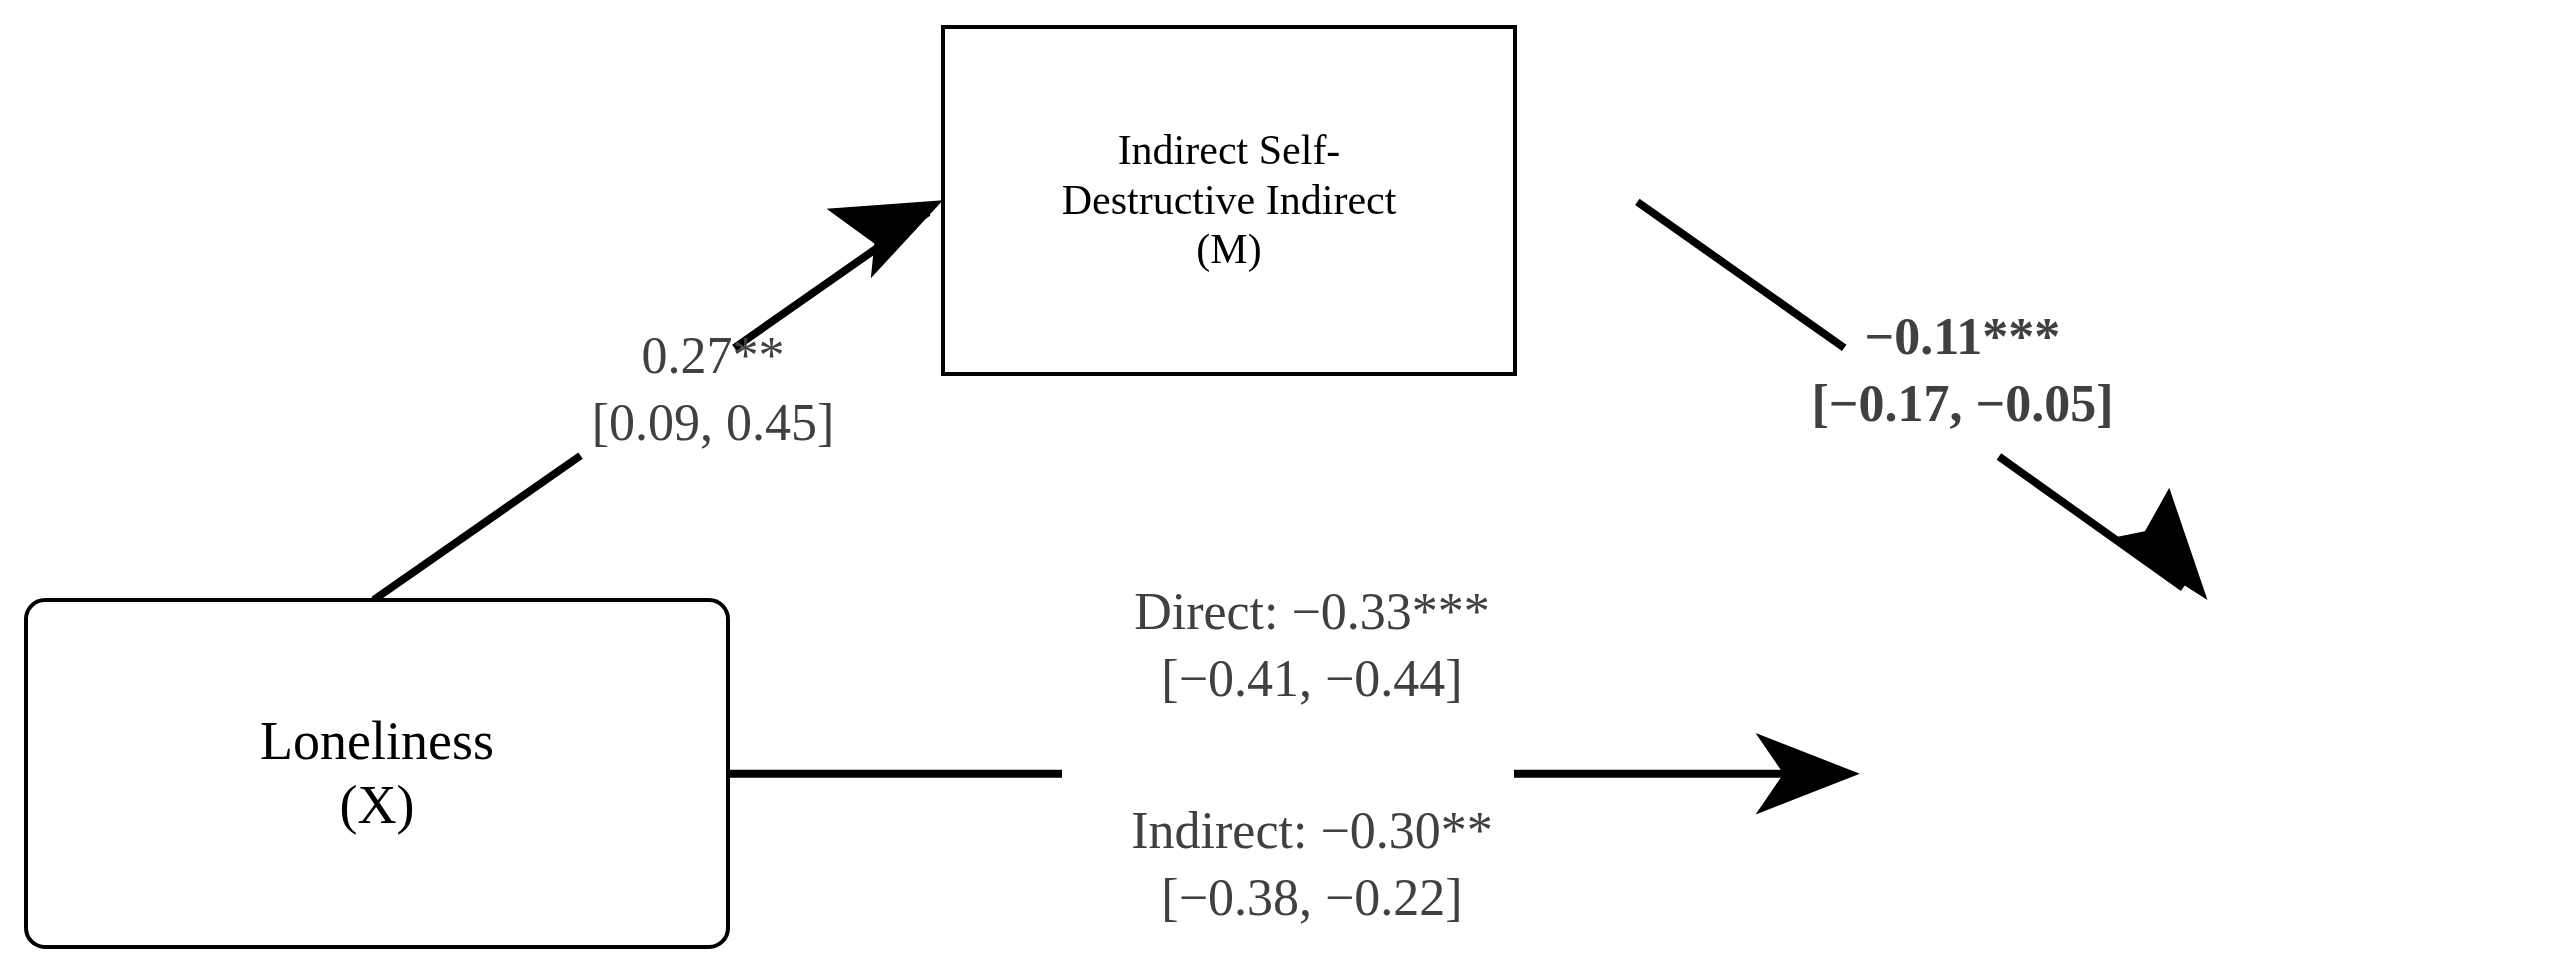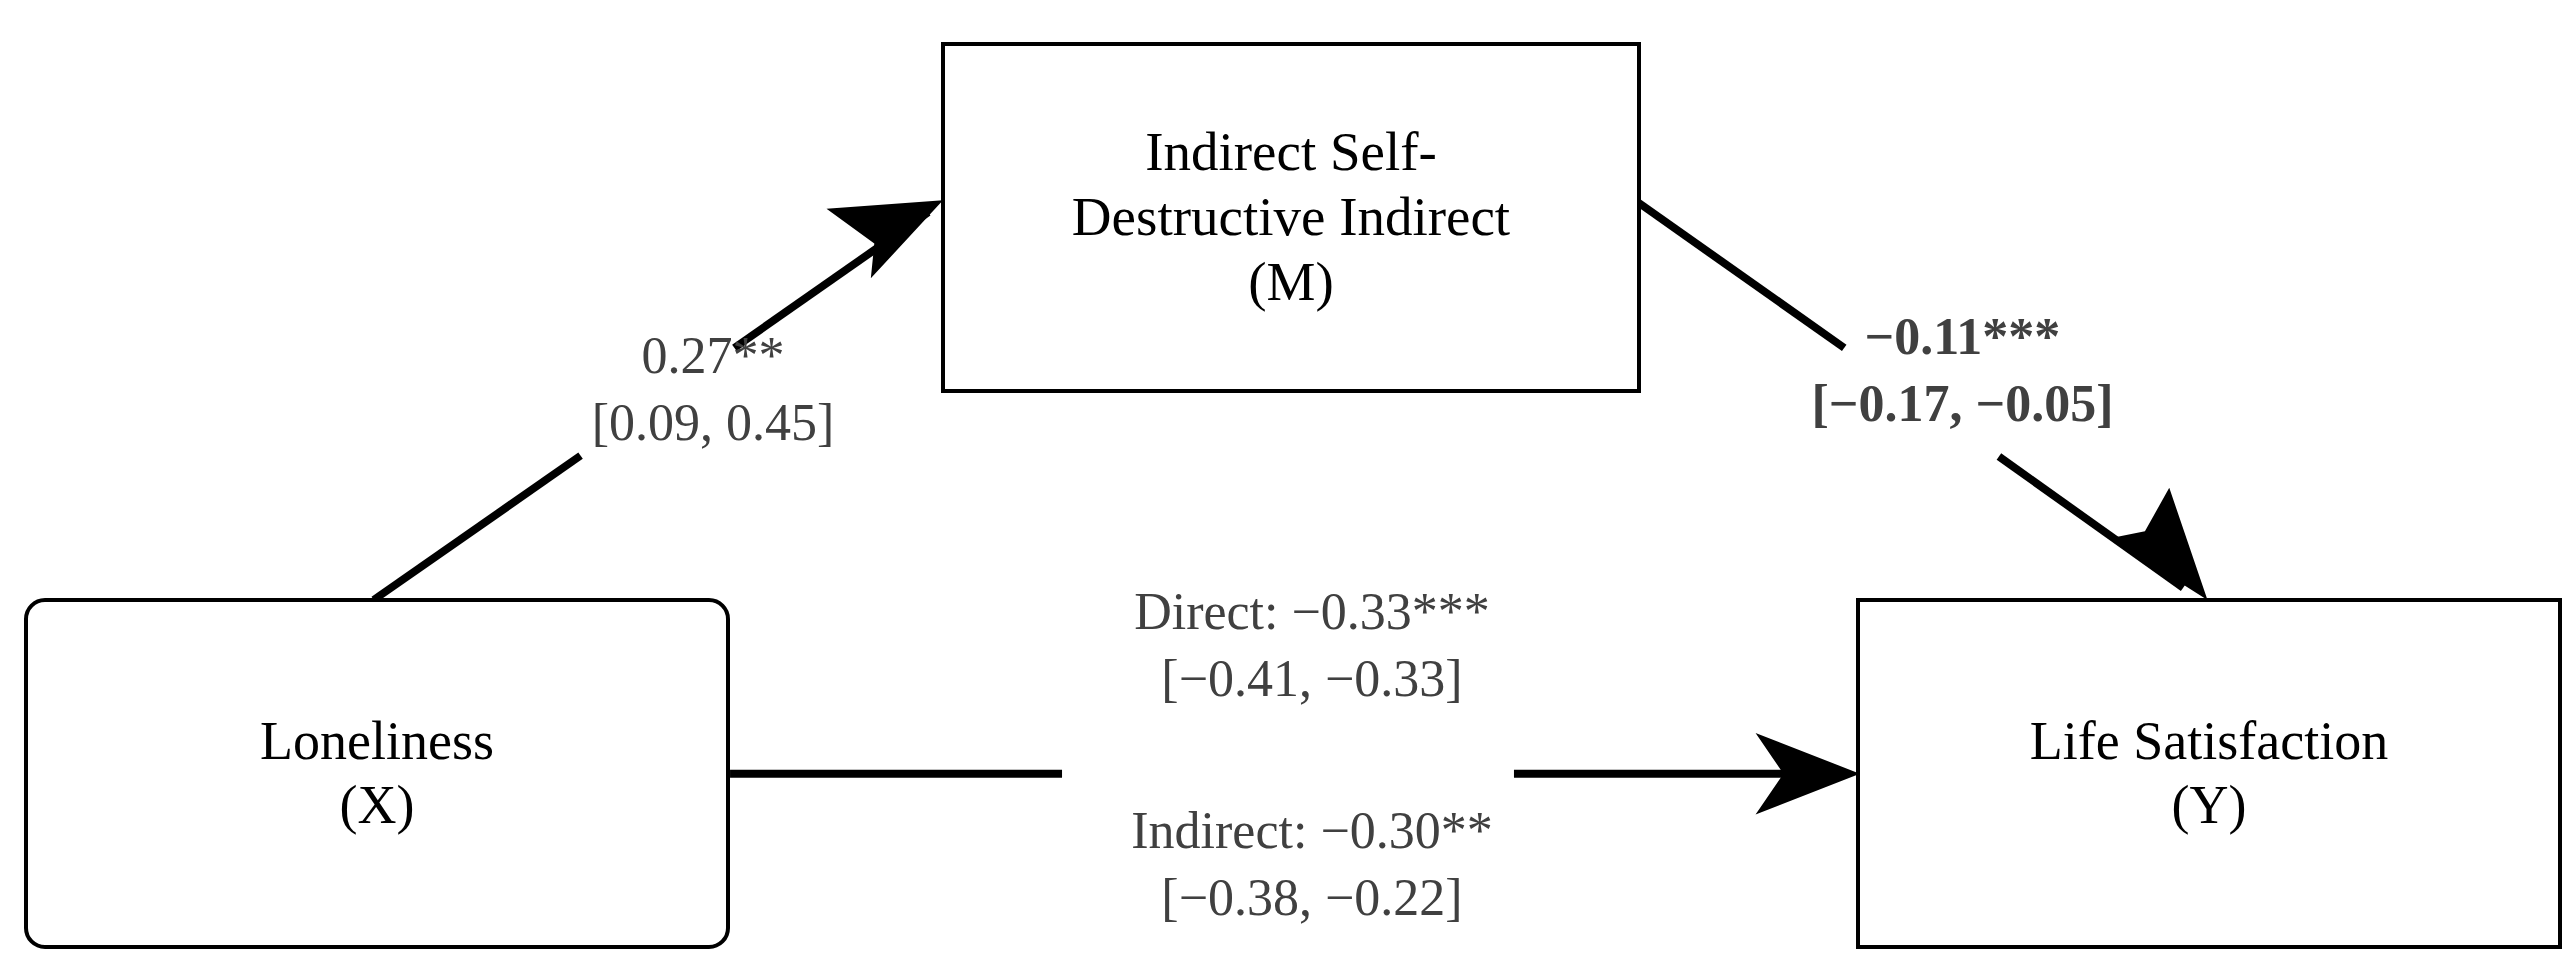--- a/index.html
+++ b/index.html
@@ -37,24 +37,23 @@
     color: #000000;
     line-height: 1.18;
   }
   .node-line {
     display: block;
     white-space: nowrap;
   }
   #node-mediator {
     left: 941px;
     top: 25px;
-    width: 700px;
+    width: 576px;
     height: 351px;
-    font-size: 55px;
-    margin-top: 17px;
+    font-size: 42px;
   }
   #node-predictor {
     left: 24px;
     top: 598px;
     width: 706px;
     height: 351px;
     font-size: 54px;
     border-radius: 21px;
   }
   #node-outcome {
@@ -127,38 +126,34 @@
     <span class="node-line">Indirect Self-</span>
     <span class="node-line">Destructive Indirect</span>
     <span class="node-line">(M)</span>
   </div>
 
   <div class="node-box" id="node-predictor">
     <span class="node-line">Loneliness</span>
     <span class="node-line">(X)</span>
   </div>
 
-  <div class="node-box" id="node-outcome">
-    <span class="node-line">Life Satisfaction</span>
-    <span class="node-line">(Y)</span>
-  </div>
 
   <div class="path-label" id="label-a-path">
     <span class="lbl-line">0.27**</span>
     <span class="lbl-line">[0.09, 0.45]</span>
   </div>
 
   <div class="path-label" id="label-b-path">
     <span class="lbl-line">−0.11***</span>
     <span class="lbl-line">[−0.17, −0.05]</span>
   </div>
 
   <div class="path-label" id="label-direct">
     <span class="lbl-line">Direct: −0.33***</span>
-    <span class="lbl-line">[−0.41, −0.33]</span>
+    <span class="lbl-line">[−0.41, −0.44]</span>
   </div>
 
   <div class="path-label" id="label-indirect">
     <span class="lbl-line">Indirect: −0.30**</span>
     <span class="lbl-line">[−0.38, −0.22]</span>
   </div>
 
 </div>
 
 

